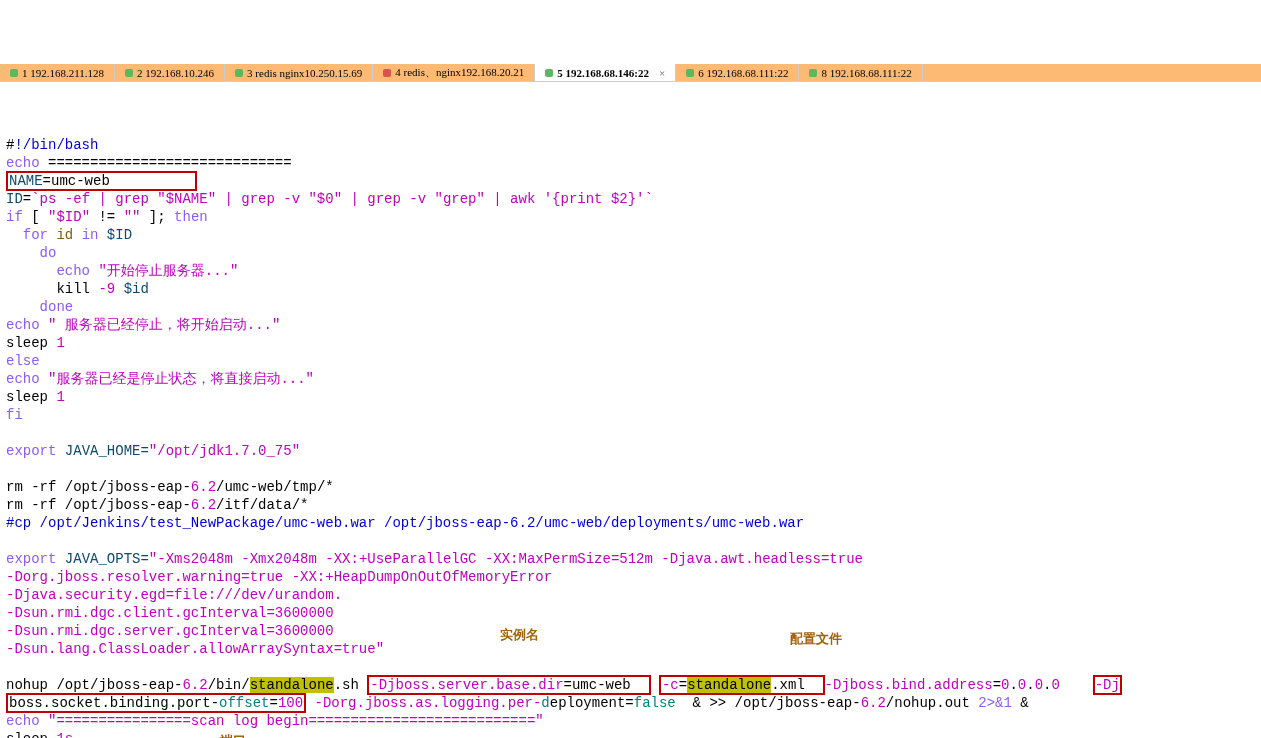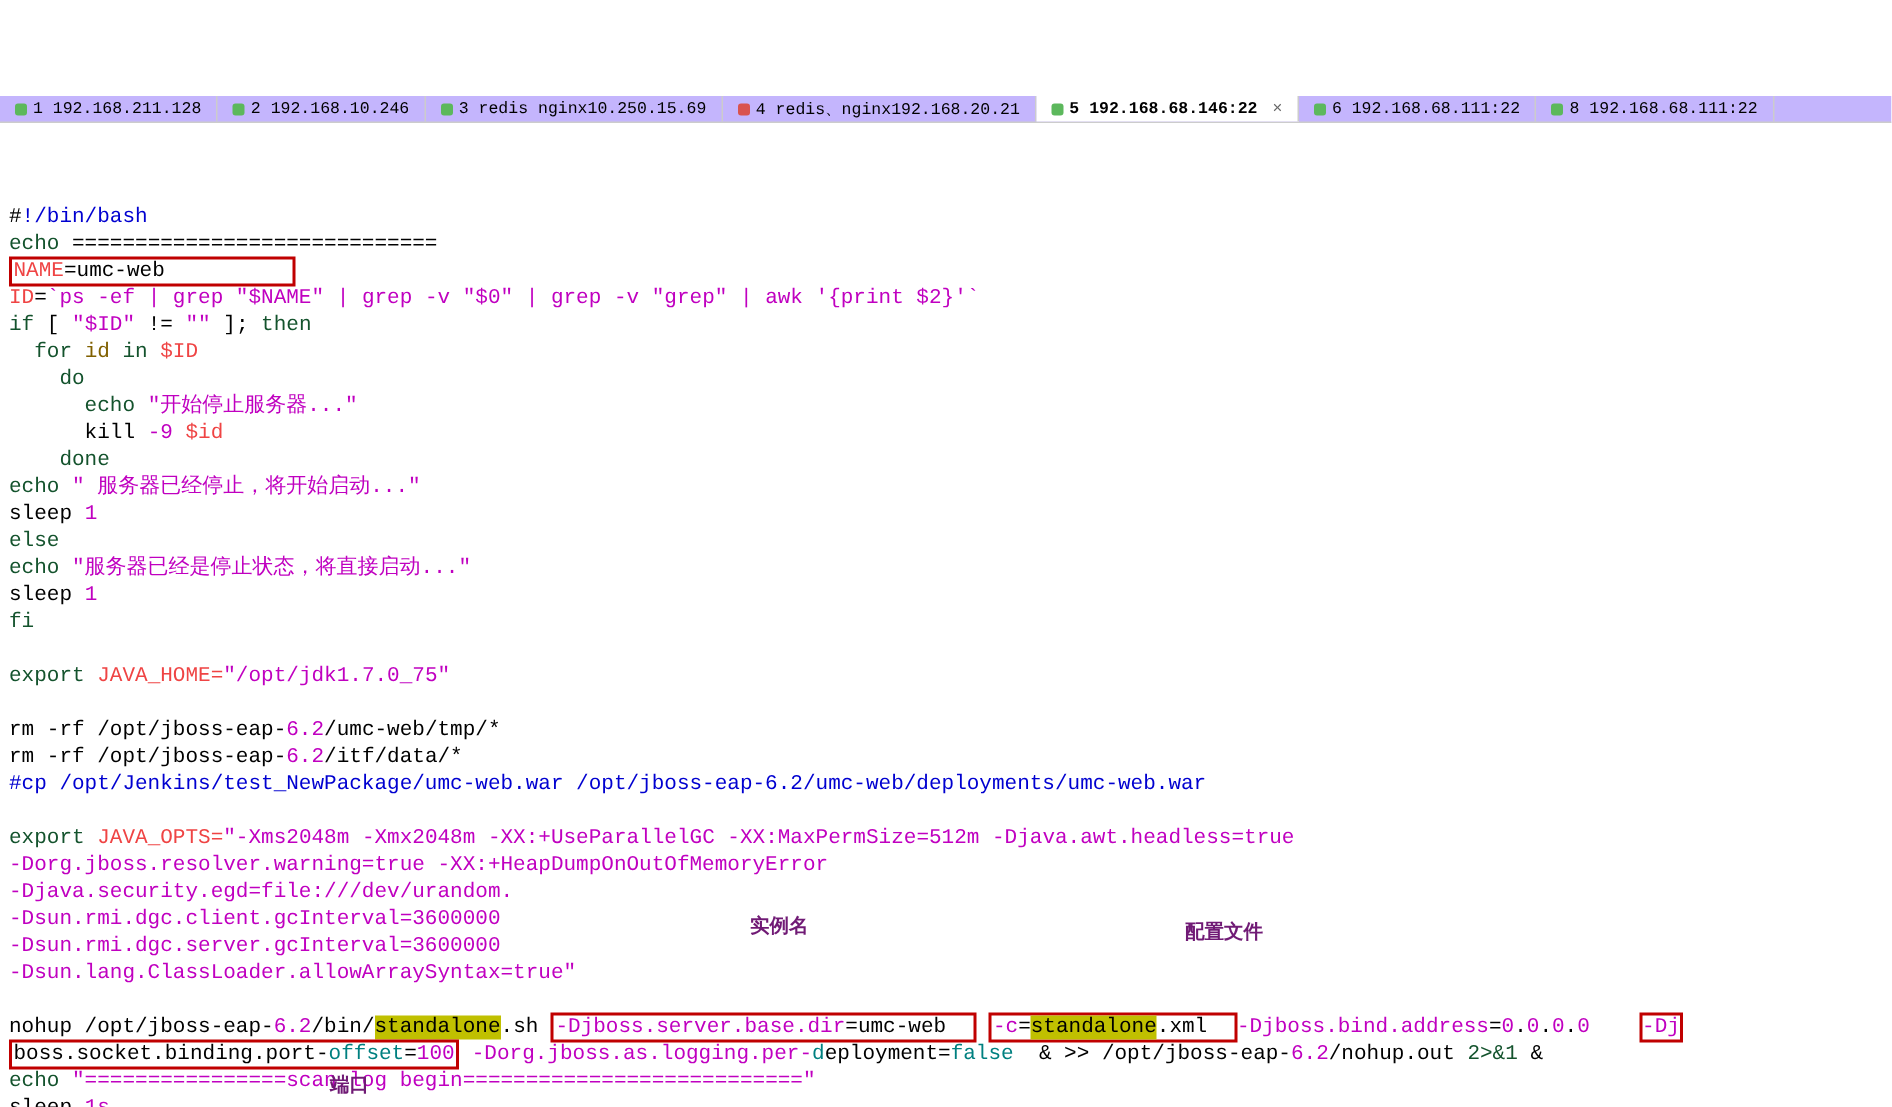--- a/index.html
+++ b/index.html
@@ -6,24 +6,24 @@
   body {
     font-family: "Courier New", monospace;
     font-size: 14px;
     background: #ffffff;
     width: 1261px;
     height: 738px;
     overflow: hidden;
     white-space: pre;
   }
   .tab-bar {
-    background: #c4b5fd;
+    background: #fdba74;
     height: 18px;
     display: flex;
-    font-family: Liberation Mono, monospace;
+    font-family: Liberation Serif, serif;
     font-size: 11px;
     border-bottom: 1px solid #ccc;
   }
   .tab {
     padding: 2px 10px;
     border-right: 1px solid #ccc;
     display: flex;
     align-items: center;
     gap: 4px;
     cursor: pointer;
@@ -39,38 +39,39 @@
   }
   .dot.green { background: #5cb85c; }
   .dot.red   { background: #d9534f; }
   .tab .close { margin-left: 6px; color: #666; font-weight: normal; }
 
   .editor {
     position: relative;
     padding: 4px 6px;
     line-height: 18px;
   }
-  .c-olive    { color: #14532d; }
+  .c-olive    { color: #8b5cf6; }
   .c-magenta  { color: #c000c0; }
-  .c-cyan     { color: #ef4444; text-align: center; }
+  .c-cyan     { color: #0c4a6e; text-align: center; }
   .c-blue     { color: #0000d0; text-align: right; }
   .c-brown    { color: #806000; }
   .c-teal     { color: #008080; }
   .c-black    { color: #000000; }
 
   .hl { background: #c0c000; margin-top: 32px; }
   .box-red { border: 2px solid #c00000; padding: 0 1px; }
   .box-redthin { border: 2px solid #c00000; padding: 0 0; margin-left: 16px; }
 
   .anno-red {
-    color: #701a75;
+    color: #a16207;
     position: absolute;
-    font-family: Liberation Serif, serif;
+    font-family: Liberation Mono, monospace;
     font-size: 13px;
     font-weight: bold;
+    margin-top: 19px;
   }
   #anno-instance { left: 500px; top: 494px; }
   #anno-config   { left: 790px; top: 498px; }
   #anno-port     { left: 220px; top: 600px; }
 </style>
 </head>
 <body>
 
 
 

